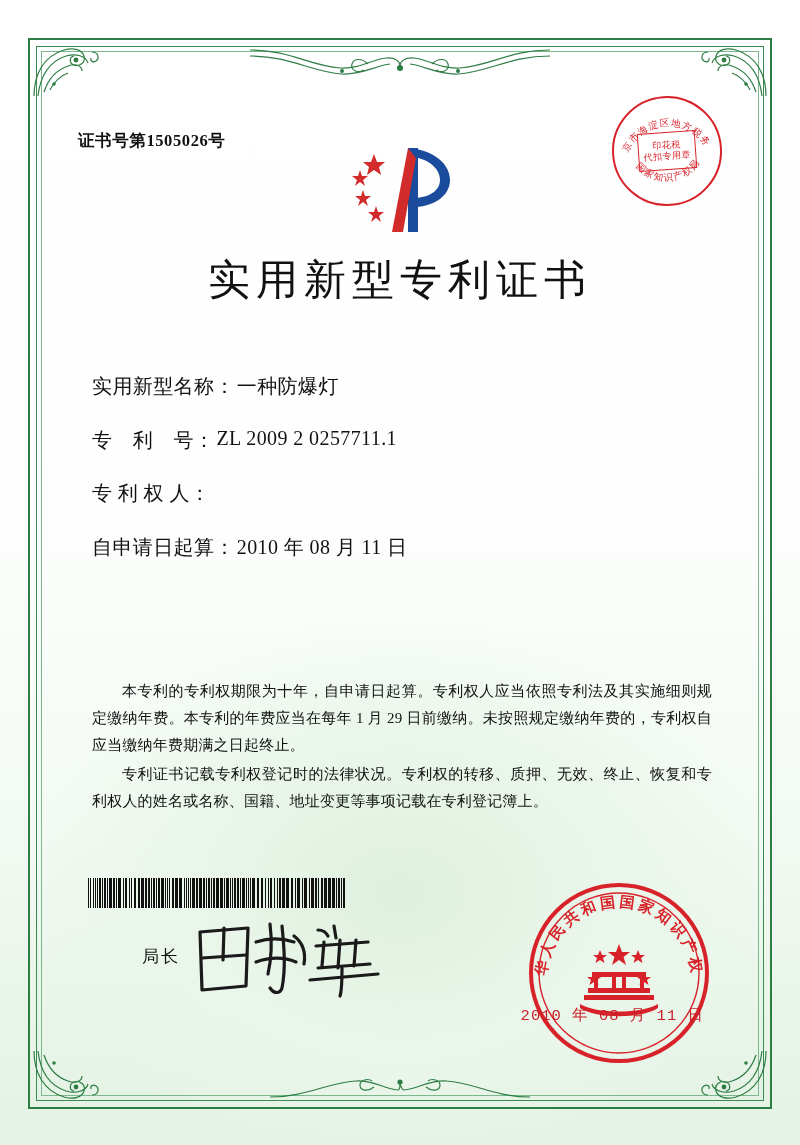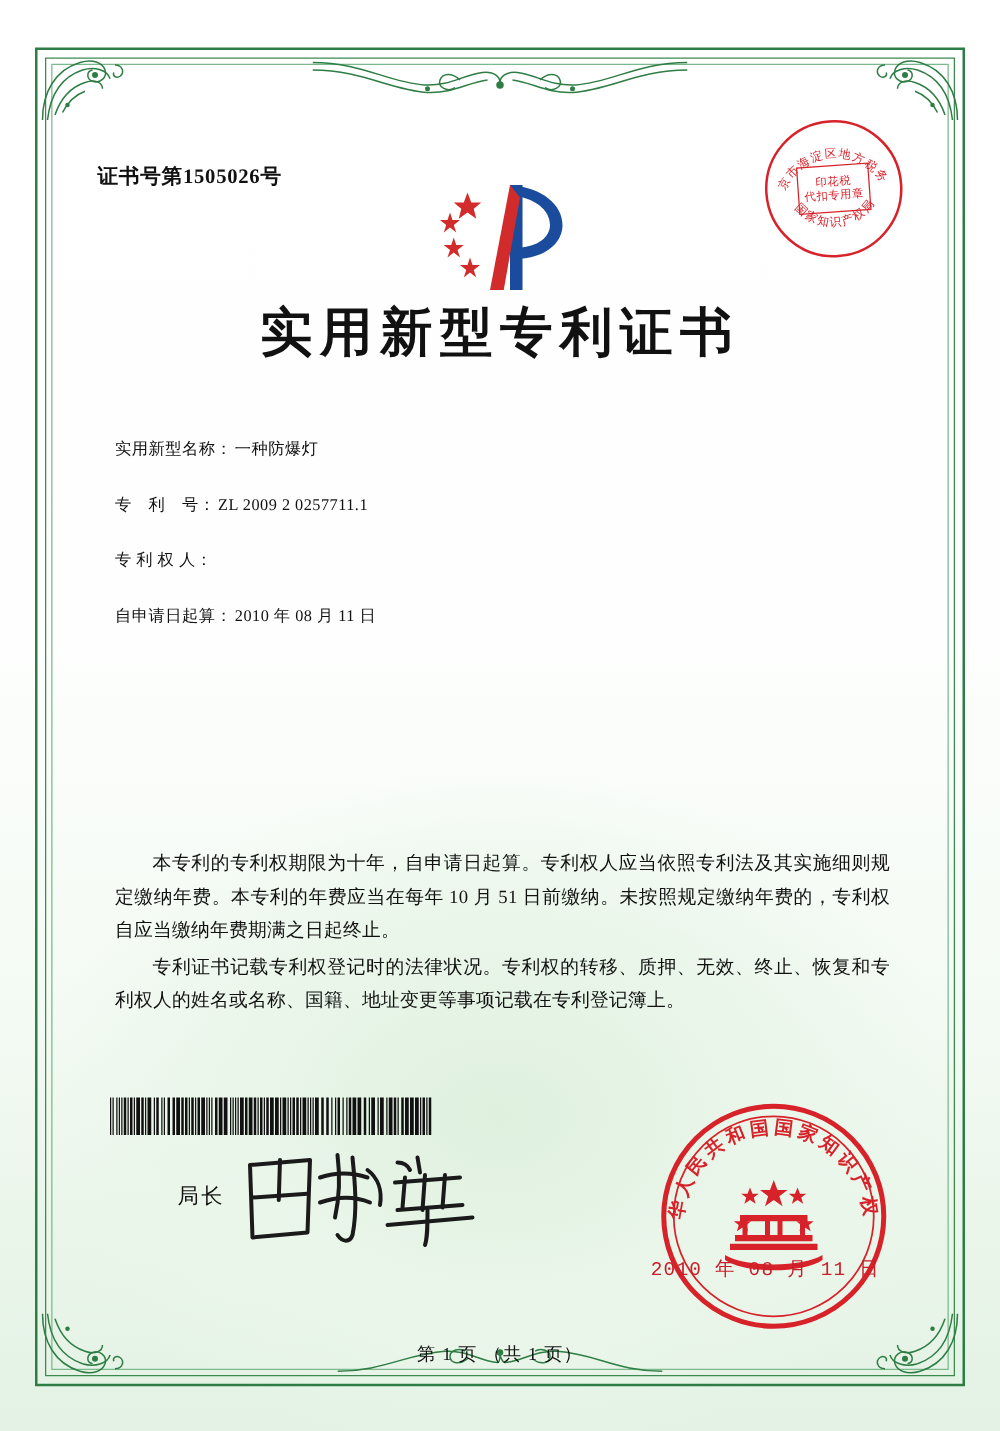--- a/index.html
+++ b/index.html
@@ -110,41 +110,42 @@
   }
   .tax-seal .arc {
     position: absolute;
     left: 0; top: 0; width: 100%; height: 100%;
   }
   .tax-seal .arc svg { width: 100%; height: 100%; }
 
   
   .cert-title {
     position: absolute;
-    left: 0; right: 0; top: 238px;
+    left: 0; right: 0; top: 252px;
     text-align: center;
     font-size: 42px;
-    font-weight: bold;
+    font-weight: normal;
     letter-spacing: 6px;
     color: #111;
     font-family: "Liberation Serif", "DejaVu Serif", serif;
   }
 
   
   .fields {
     position: absolute;
     left: 92px; top: 350px; right: 80px;
   }
   .field-row {
     display: flex;
-    align-items: center;
+    align-items: flex-start;
     margin-bottom: 26.5px;
-    font-size: 13px;
+    font-size: 20px;
     color: #111;
     letter-spacing: 0.4px;
+    margin-top: 23px;
   }
   .field-label {
     white-space: pre;
     flex: 0 0 auto;
   }
   .field-value {
     margin-left: 2px;
   }
 
   
@@ -342,21 +343,21 @@
     <div class="field-row">
       <span class="field-label">专 利 权 人：</span>
     </div>
     <div class="field-row">
       <span class="field-label">自申请日起算：</span>
       <span class="field-value">2010 年 08 月 11 日</span>
     </div>
   </div>
 
   <div class="body-text">
-    <p>本专利的专利权期限为十年，自申请日起算。专利权人应当依照专利法及其实施细则规定缴纳年费。本专利的年费应当在每年 10 月 51 日前缴纳。未按照规定缴纳年费的，专利权自应当缴纳年费期满之日起终止。</p>
+    <p>本专利的专利权期限为十年，自申请日起算。专利权人应当依照专利法及其实施细则规定缴纳年费。本专利的年费应当在每年 1 月 29 日前缴纳。未按照规定缴纳年费的，专利权自应当缴纳年费期满之日起终止。</p>
     <p>专利证书记载专利权登记时的法律状况。专利权的转移、质押、无效、终止、恢复和专利权人的姓名或名称、国籍、地址变更等事项记载在专利登记簿上。</p>
   </div>
 
   <div class="barcode">
       <i style="width:1.4px;margin-right:1.0px"></i>
       <i style="width:1.4px;margin-right:1.6px"></i>
       <i style="width:1.4px;margin-right:1.0px"></i>
       <i style="width:1.4px;margin-right:1.0px"></i>
       <i style="width:1.4px;margin-right:1.0px"></i>
       <i style="width:1.4px;margin-right:1.6px"></i>
@@ -489,15 +490,14 @@
         <path d="M86 96 L86 108 L90 108 L90 96 Z"></path>
         <path d="M96 96 L96 108 L100 108 L100 96 Z"></path>
         <rect x="66" y="92" width="54" height="5"></rect>
         <path d="M54 124 C70 134 116 134 132 124 L132 128 C116 139 70 139 54 128 Z"></path>
       </g>
     </svg>
   </div>
 
   <div class="seal-date">2010 年 08 月 11 日</div>
 
-  <div class="footer">第 1 页 （共 1 页）</div>
 
 </div>
 
 </body></html>

